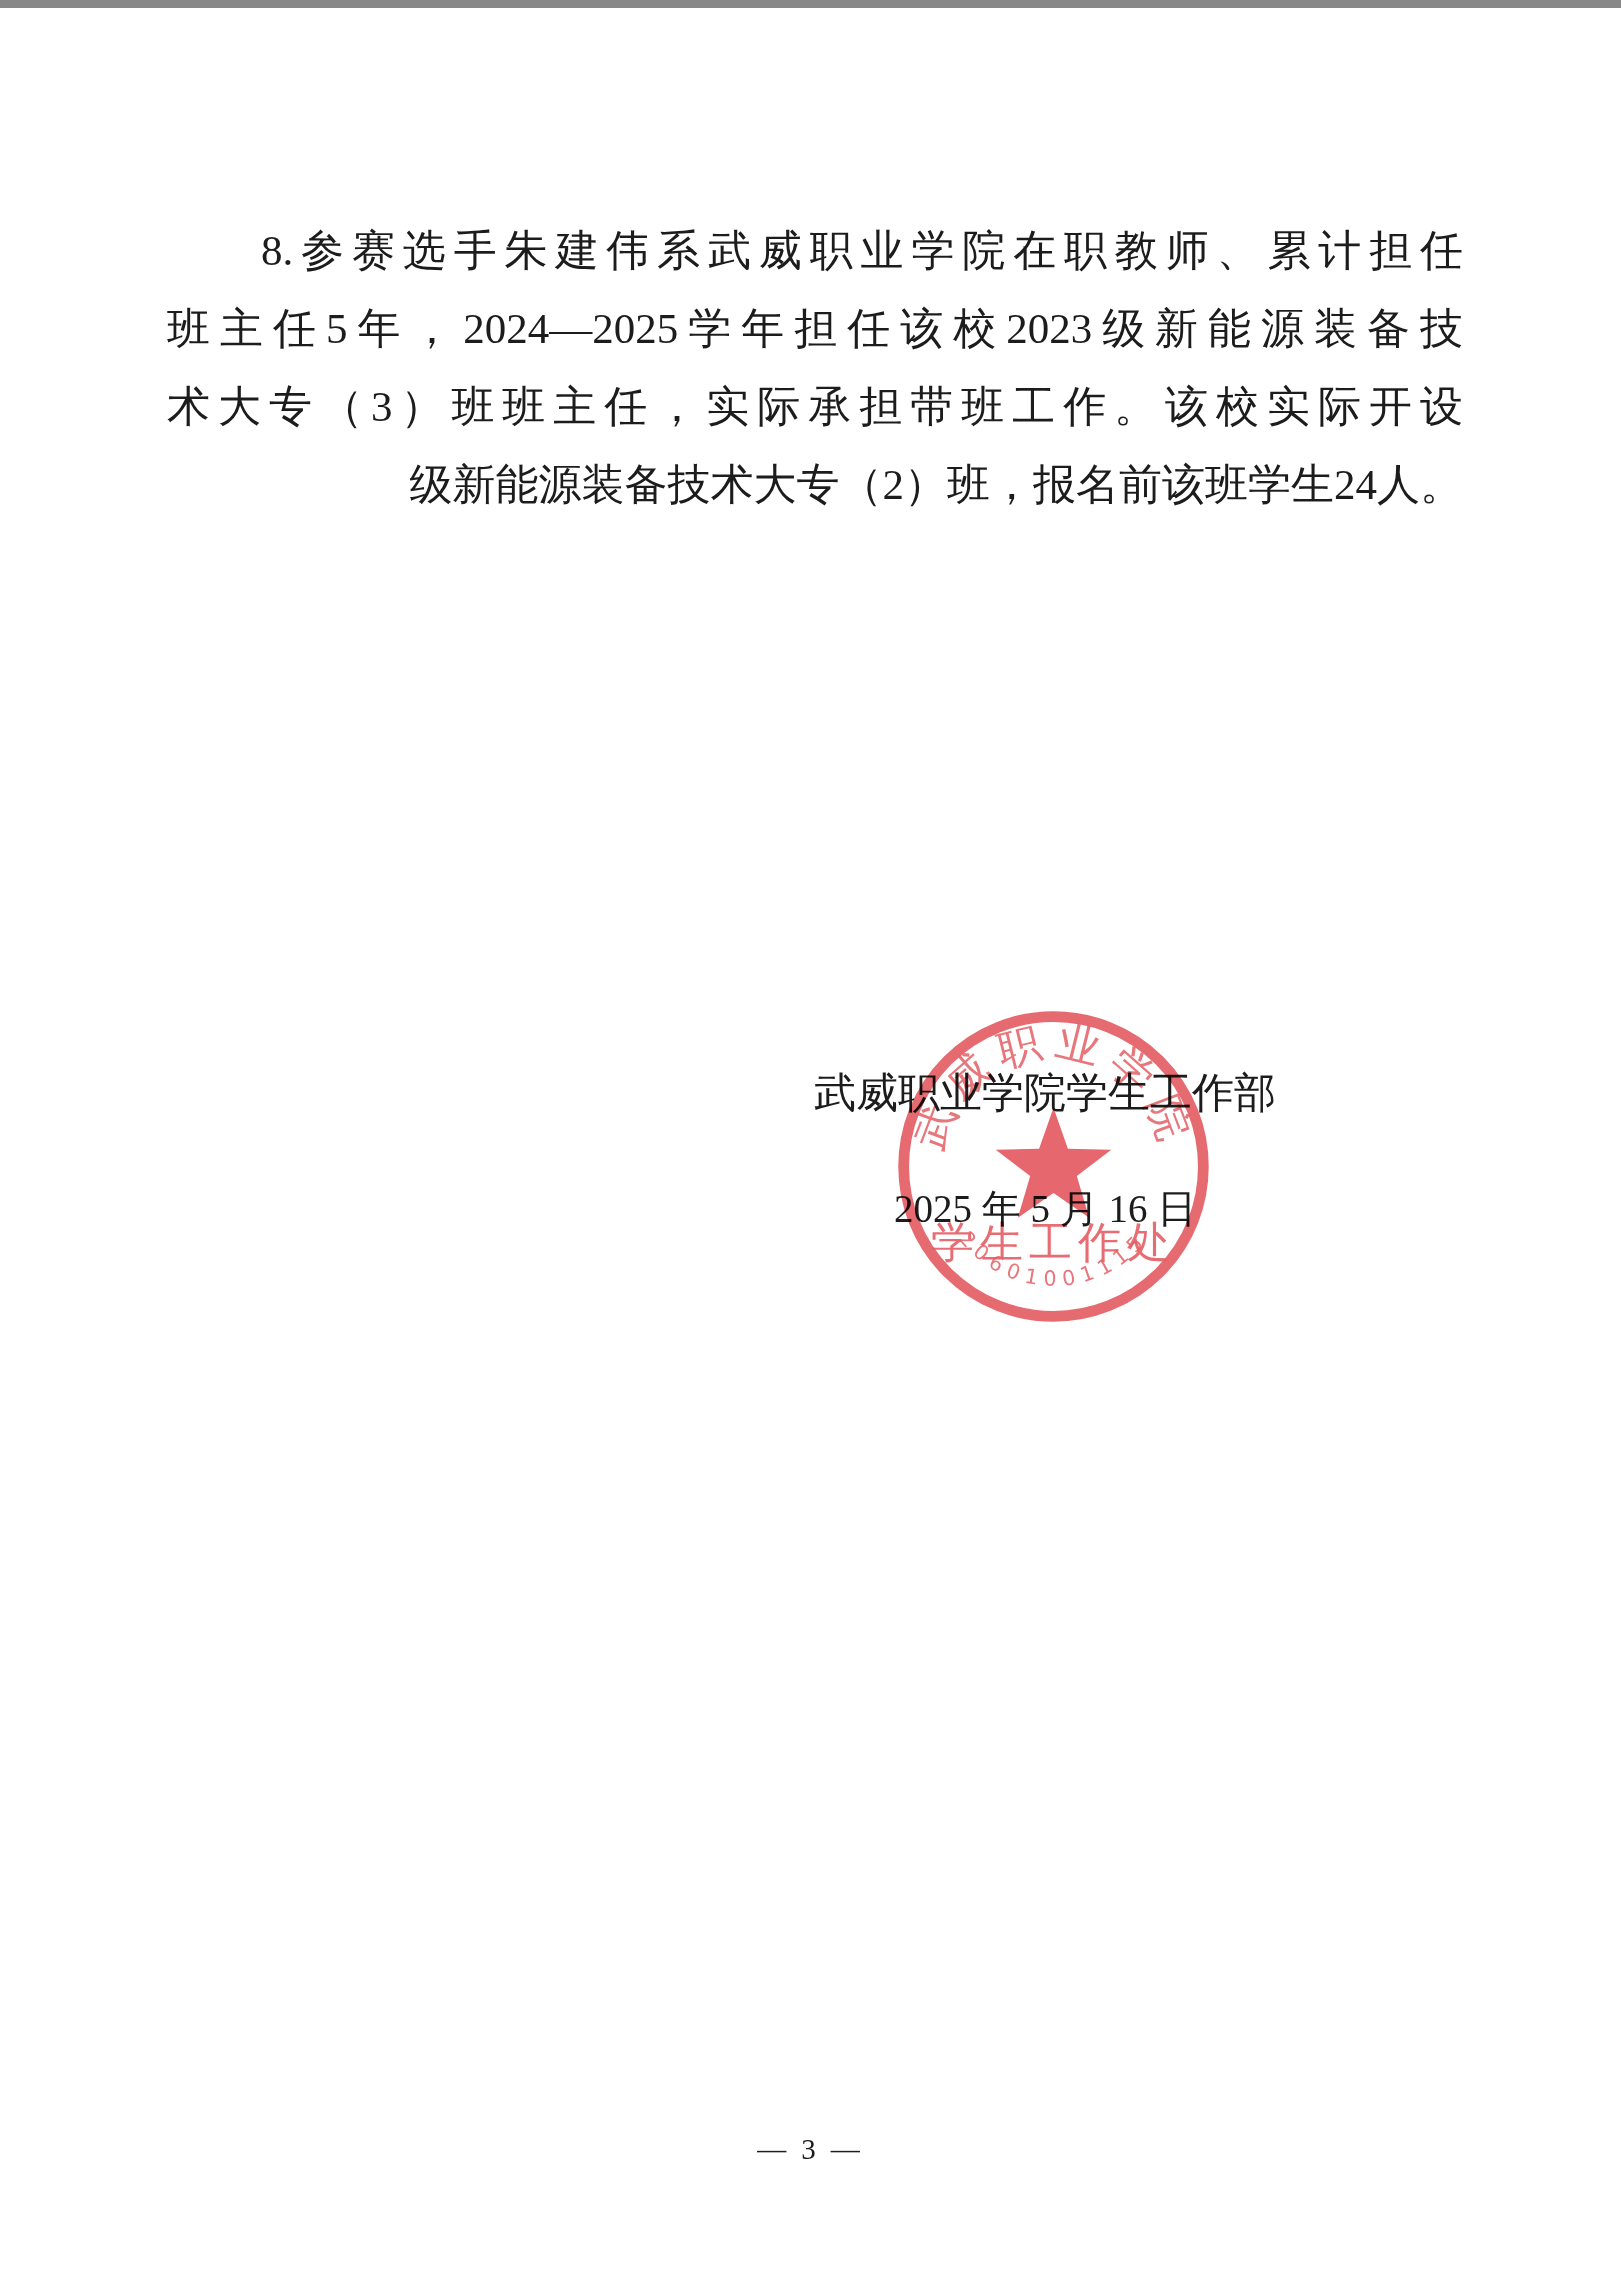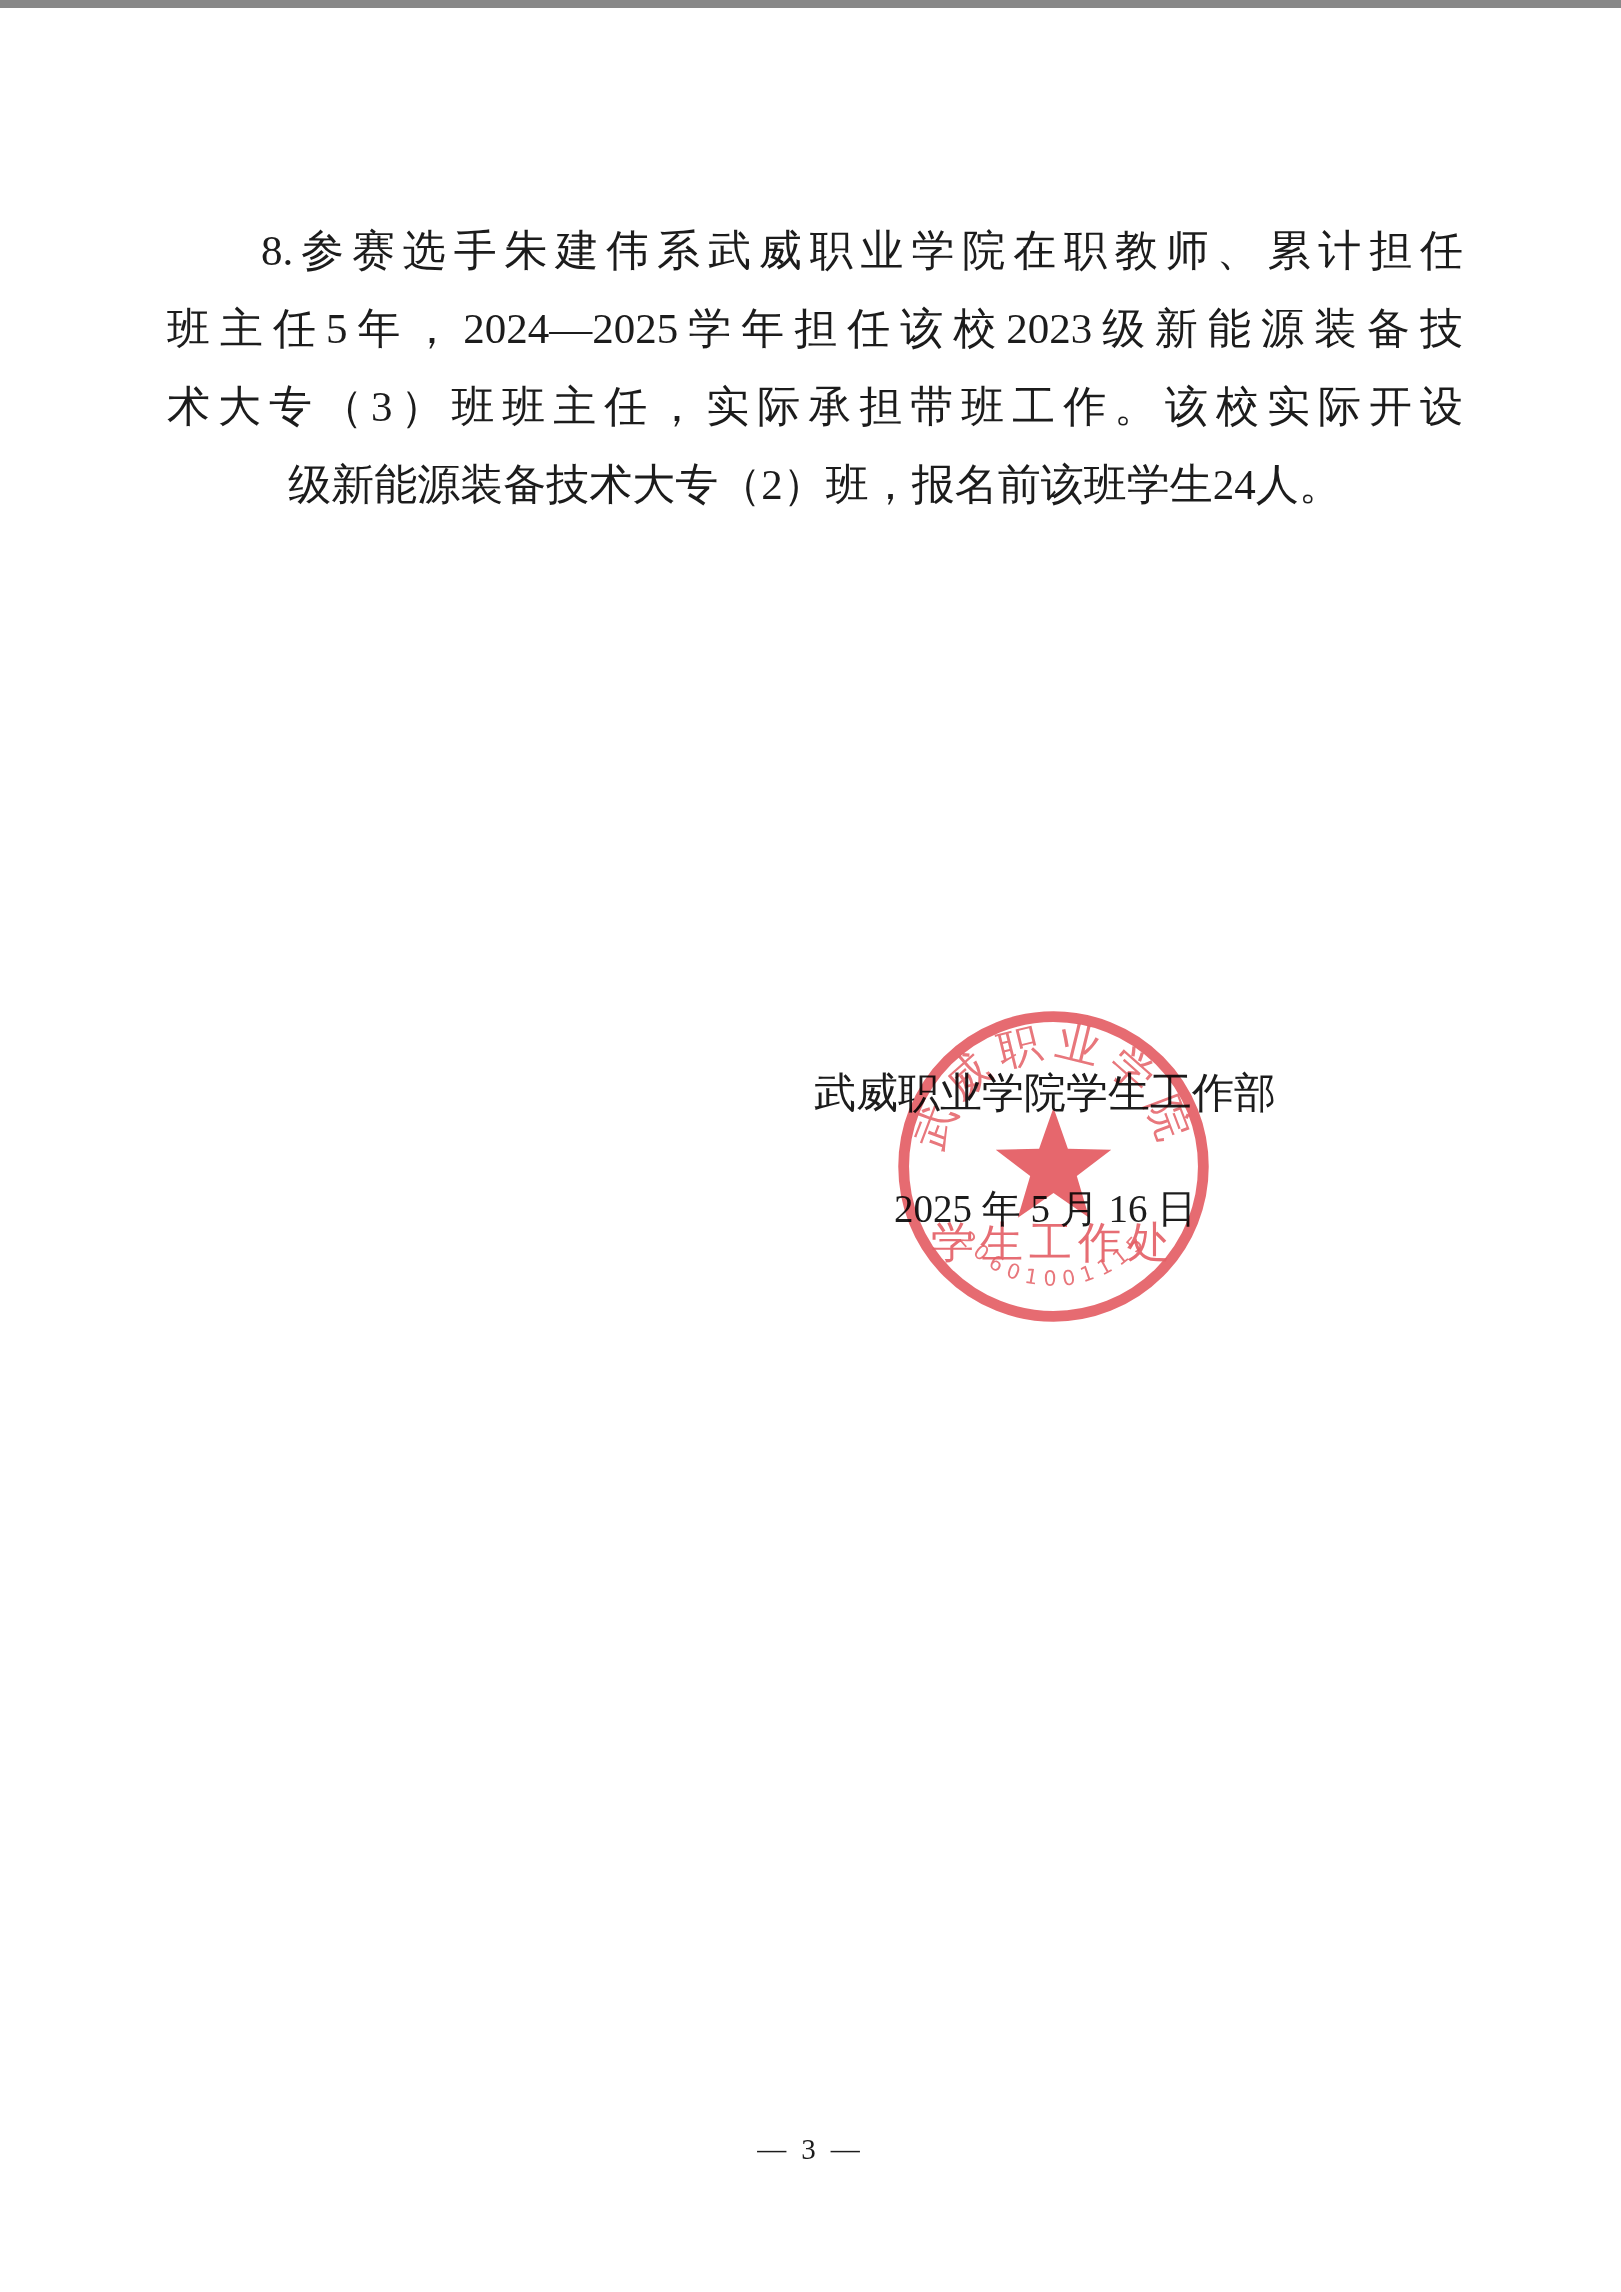--- a/index.html
+++ b/index.html
@@ -24,21 +24,21 @@
     position:absolute;
     left:167px;
     width:1296px;
     font-size:43px;
     line-height:78px;
     color:var(--ink);
   }
   .para .line{
     height:78px;
     white-space:nowrap;
-    text-align:center;
+    text-align:right;
   }
   .para .line.fill{
     white-space:normal;
     text-align:justify;
     text-align-last:justify;
     text-justify:inter-character;
   }
   .para .line.indent{
     text-indent:94px;
   }

